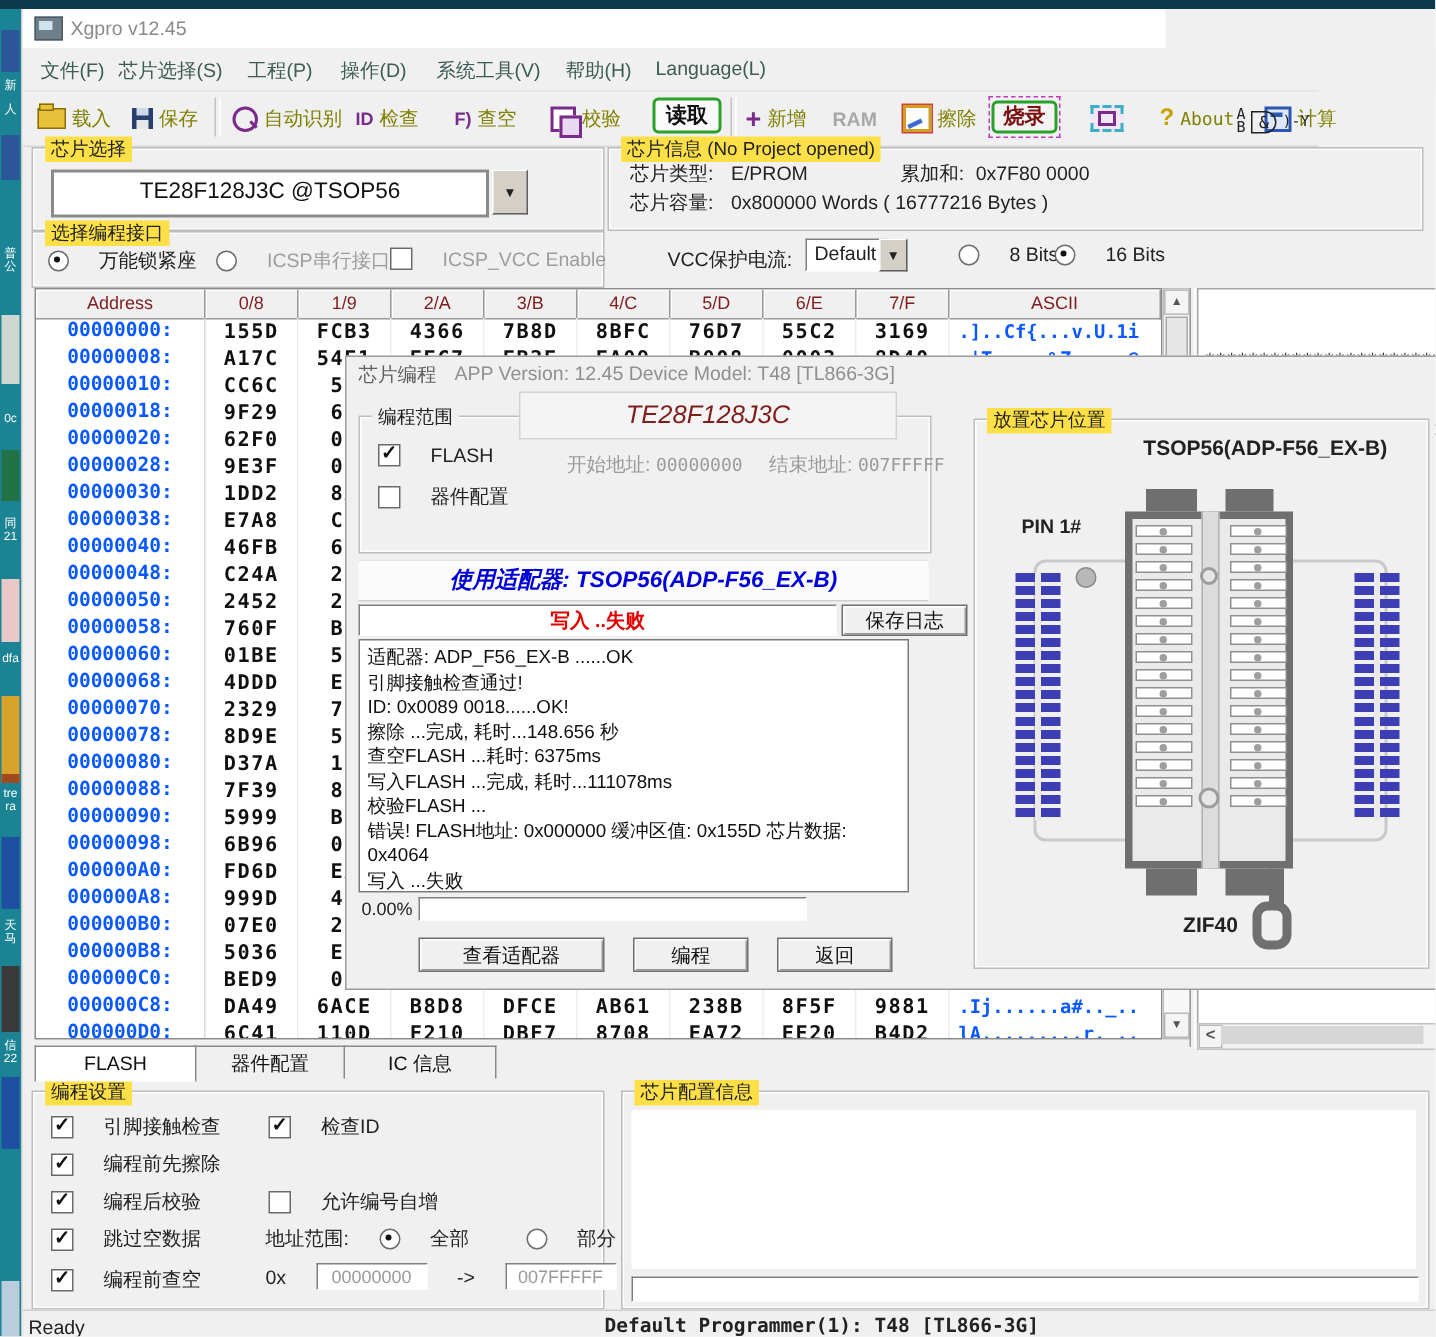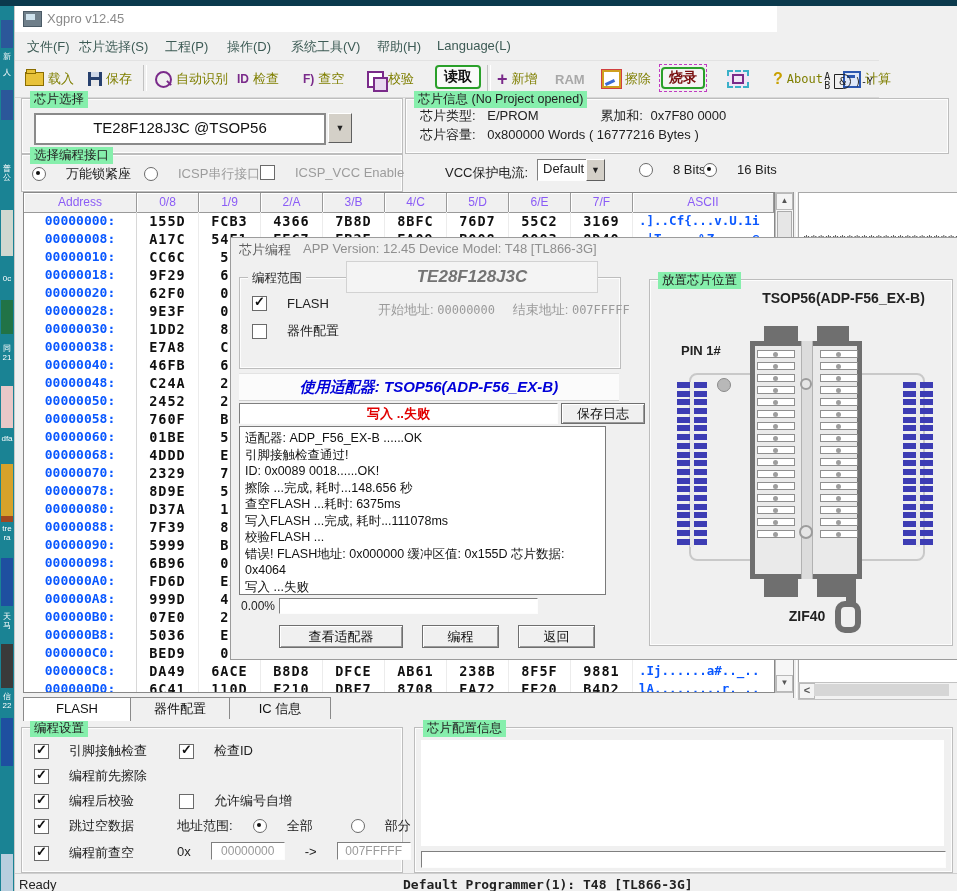--- a/index.html
+++ b/index.html
@@ -40,37 +40,37 @@
   .eraser::after{content:"";position:absolute;left:1px;top:9px;width:10px;height:3px;background:#3a6ad4;transform:rotate(-25deg);}
   .chipico{width:18px;height:14px;background:#efe6f6;border:2px dashed #3ab0c8;position:relative;}
   .chipico::after{content:"";position:absolute;left:3px;top:2px;width:8px;height:6px;border:2px solid #7a2a8a;}
   .qmark{color:#c8a000;font-weight:bold;font-size:16px;}
   .calcico{width:14px;height:13px;border:2px solid #2b57b0;background:#dfe8f8;position:relative;}
   .calcico::after{content:"";position:absolute;left:2px;top:2px;width:8px;height:3px;background:#2b57b0;}
   #logic-gate-icon{right:6px;top:8px;left:auto;color:#222;font-size:10px;font-family:"DejaVu Sans Mono",monospace;}
   .gatebox{display:inline-block;border:1px solid #222;border-radius:0 8px 8px 0;padding:0 4px;font-size:11px;}
   
   .gbox{position:absolute;border:1px solid #bdbdbd;box-shadow:inset 0 0 0 1px #fdfdfd;}
-  .glabel{position:absolute;top:-8px;left:8px;background:#86efac;padding:0 4px;font-size:12.5px;color:#222;white-space:nowrap;}
+  .glabel{position:absolute;top:-8px;left:8px;background:#fde047;padding:0 4px;font-size:12.5px;color:#222;white-space:nowrap;}
   .cb{width:13px;height:13px;background:#fff;border:1px solid #6a6a6a;display:inline-block;position:relative;flex:none;}
   .cb.on::after{content:"\2713";position:absolute;left:1px;top:-3px;font-size:13px;font-weight:bold;color:#111;}
   .rad{width:12px;height:12px;background:#fff;border:1px solid #6a6a6a;border-radius:50%;display:inline-block;position:relative;flex:none;}
   .rad.on::after{content:"";position:absolute;left:3px;top:3px;width:4px;height:4px;background:#111;border-radius:50%;}
   .frow{display:flex;align-items:center;gap:20px;position:absolute;font-size:13px;white-space:nowrap;}
   .dis{color:#9c9c9c;}
   .sunken{background:#fff;border:1px solid;border-color:#7f7f7f #fdfdfd #fdfdfd #7f7f7f;}
   .btn{background:#f0f0f0;border:1px solid #6f6f6f;box-shadow:inset 1px 1px 0 #fff,inset -1px -1px 0 #9a9a9a;
        font-size:13px;text-align:center;color:#111;}
   .combo-arrow{background:#d4d0c8;border:1px solid;border-color:#fff #5f5f5f #5f5f5f #fff;font-size:9px;text-align:center;color:#222;}
   
   #hex-table{left:22px;top:192px;width:750px;height:499px;background:#fff;border:1px solid #898989;overflow:hidden;}
   .hexrow,#hex-header{display:grid;grid-template-columns:113px 62px 62px 62px 62px 62px 62px 62px 62px 141px;}
   #hex-header{height:19px;line-height:19px;background:#f0f0f0;}
   #hex-header .hcell{border-right:1px solid #9a9a9a;border-bottom:1px solid #9a9a9a;box-shadow:inset 1px 1px 0 #fff;
-       text-align:center;font-size:12px;color:#8b5cf6;}
+       text-align:center;font-size:12px;color:#7f1d1d;}
   .hexrow{height:18px;line-height:18px;}
   .hex-address{font-family:"DejaVu Sans Mono",monospace;font-size:13px;font-weight:bold;color:#0a58ff;text-align:center;border-right:1px solid #d8d8d8;}
   .hex-cell{font-family:"DejaVu Sans Mono",monospace;font-size:13.5px;font-weight:bold;color:#101010;text-align:center;letter-spacing:1px;border-right:1px solid #ececec;}
   .hex-ascii{font-family:"DejaVu Sans Mono",monospace;font-size:12.5px;font-weight:bold;color:#0a58ff;text-align:left;padding-left:6px;overflow:hidden;}
   
   .sbtn{position:absolute;background:#f4f4f4;border:1px solid #b9b9b9;color:#555;font-size:8px;text-align:center;line-height:14px;}
   #vscroll{left:774px;top:192px;width:17px;height:499px;background:#f7f7f7;border:1px solid #bdbdbd;}
   #vthumb{position:absolute;left:1px;top:18px;width:13px;height:46px;background:#e6e6e6;border:1px solid #ababab;}
   #panel-divider{left:792px;top:192px;width:2px;height:506px;border-left:1px solid #9a9a9a;border-right:1px solid #fff;}
   #right-panel{left:797px;top:192px;width:160px;height:490px;background:#fff;border:1px solid #a8a8a8;overflow:hidden;
@@ -79,21 +79,21 @@
   #hthumb{position:absolute;left:15px;top:1px;width:135px;height:12px;background:#d6d6d6;}
   
   .tab{position:absolute;top:697px;height:21px;line-height:21px;text-align:center;font-size:13px;
        border:1px solid #8a8a8a;border-bottom:none;background:#f0f0f0;color:#111;}
   .tab.active{background:#fff;height:23px;z-index:2;}
   
   #dialog{left:230px;top:237px;width:727px;height:421px;background:#f0f0f0;border:1px solid #9c9c9c;z-index:10;}
   #dlg-title{left:8px;top:3px;color:#5f5f5f;font-size:13px;}
   #dlg-subtitle{left:72px;top:3px;color:#8f8f8f;font-size:13px;}
   #chip-name-panel{left:115px;top:23px;width:250px;height:30px;background:#f4f4f4;border:1px solid #d2d2d2;
-       text-align:center;line-height:30px;color:#737373;font-weight:bold;font-style:italic;font-size:17px;}
+       text-align:center;line-height:30px;color:#7f1d1d;font-weight:normal;font-style:italic;font-size:17px;}
   #adapter-banner{left:8px;top:135px;width:380px;height:26px;background:#fbfbfb;border-top:1px solid #e3e3e3;border-bottom:1px solid #cfcfcf;
        text-align:center;line-height:26px;color:#0000d8;font-weight:bold;font-style:italic;font-size:15px;}
   #op-status{left:8px;top:165px;width:317px;height:19px;line-height:19px;text-align:center;color:#e00000;font-weight:bold;font-size:13px;}
   #log-box{left:8px;top:188px;width:367px;height:169px;background:#fff;border:1px solid #7a7a7a;
        padding:3px 5px;font-size:12.5px;line-height:16.5px;color:#111;overflow:hidden;box-sizing:border-box;}
   
   #adapter-outline{left:458px;top:135px;width:232px;height:184px;border:2px solid #c9c9c9;border-radius:8px;}
   .pinstrip{position:absolute;width:30px;height:165px;
        background:linear-gradient(to right,rgba(0,0,0,0) 0 13px,#e9e9e9 13px 17px,rgba(0,0,0,0) 17px),
                   repeating-linear-gradient(to bottom,#3d3db4 0 6px,rgba(0,0,0,0) 6px 8.7px);}

